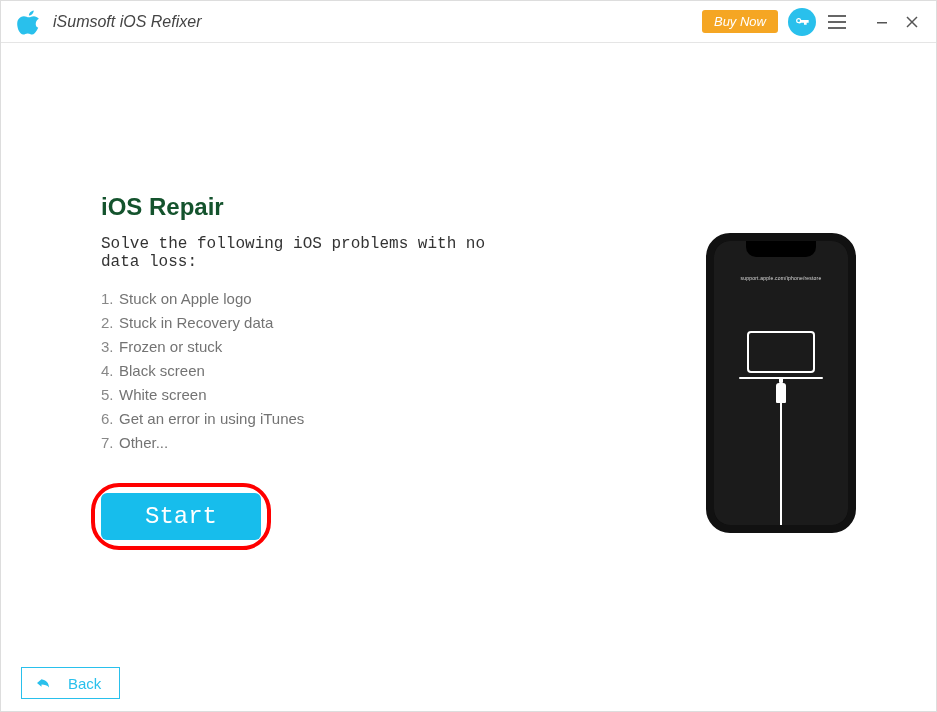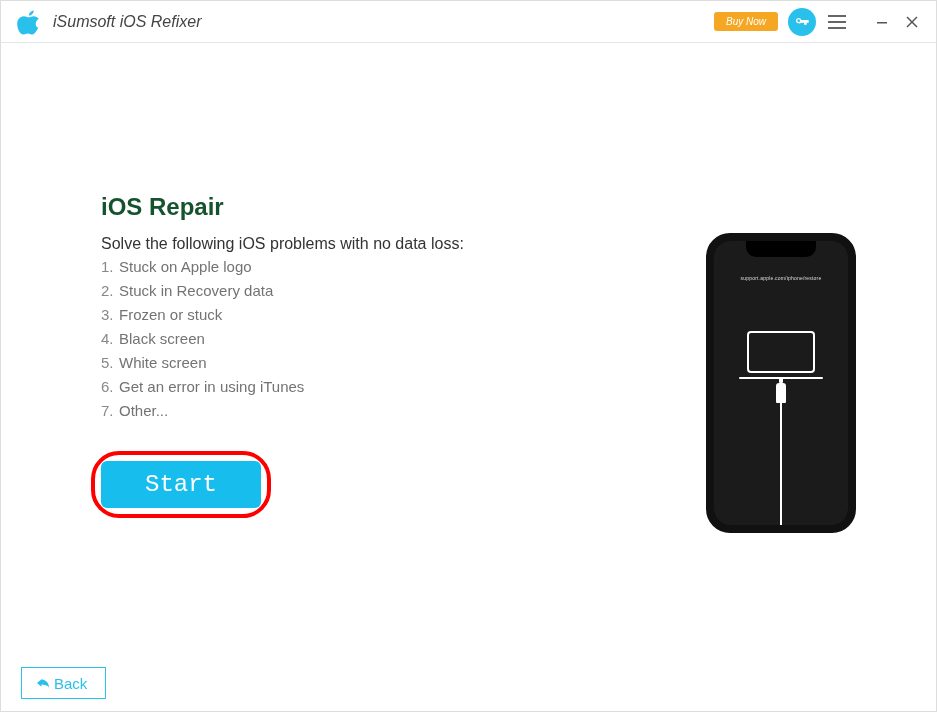--- a/index.html
+++ b/index.html
@@ -28,21 +28,21 @@
   }
   .app-title {
     font-size: 16px;
     color: #444;
     font-weight: 500;
   }
   .titlebar-spacer { flex: 1; }
   .buy-now {
     background: #f5a623;
     color: #fff;
-    font-size: 10px;
+    font-size: 13px;
     padding: 4px 12px;
     border-radius: 3px;
     margin-right: 10px;
     cursor: pointer;
     text-align: center;
   }
   .key-btn {
     width: 28px; height: 28px;
     border-radius: 50%;
     background: #29c0ec;
@@ -87,21 +87,22 @@
   }
   .heading {
     font-size: 24px;
     color: #14532d;
     font-weight: 700;
     margin-bottom: 14px;
   }
   .subheading {
     font-size: 16px;
     color: #333;
-    margin-bottom: 2px;
+    margin-bottom: 16px;
+    font-family: Liberation Mono, monospace;
   }
   .problem-list {
     list-style: none;
     counter-reset: item;
   }
   .problem-list li {
     counter-increment: item;
     font-size: 15px;
     color: #737373;
     line-height: 24px;
@@ -231,21 +232,21 @@
     align-items: center;
   }
   .back-btn {
     border: 1px solid #29c0ec;
     color: #29c0ec;
     background: #fff;
     font-size: 15px;
     padding: 6px 18px 6px 12px;
     display: flex;
     align-items: center;
-    gap: 2px;
+    gap: 16px;
     cursor: pointer;
   }
 </style>
 </head>
 <body>
 
 <div class="titlebar">
   <div class="app-logo">
     <svg viewBox="0 0 24 24" width="26" height="26">
       <path fill="#29c0ec" d="M16.365 1.43c0 1.14-.42 2.2-1.1 3.02-.82.97-2.16 1.72-3.27 1.63-.13-1.1.45-2.25 1.1-2.98.74-.85 2.04-1.5 3.27-1.67zM20.5 17.12c-.55 1.27-.82 1.84-1.53 2.96-.99 1.57-2.39 3.52-4.12 3.54-1.54.02-1.94-.99-4.03-.98-2.09.01-2.53 1-4.07.98-1.73-.02-3.06-1.79-4.05-3.35C.85 16.26.5 11.76 2.25 9.36c1.24-1.71 3.2-2.7 5.05-2.7 1.88 0 3.06 1 4.61 1 1.5 0 2.41-1 4.57-1 1.64 0 3.38.89 4.62 2.43-4.06 2.22-3.4 8.02-.6 8.03z"></path>

